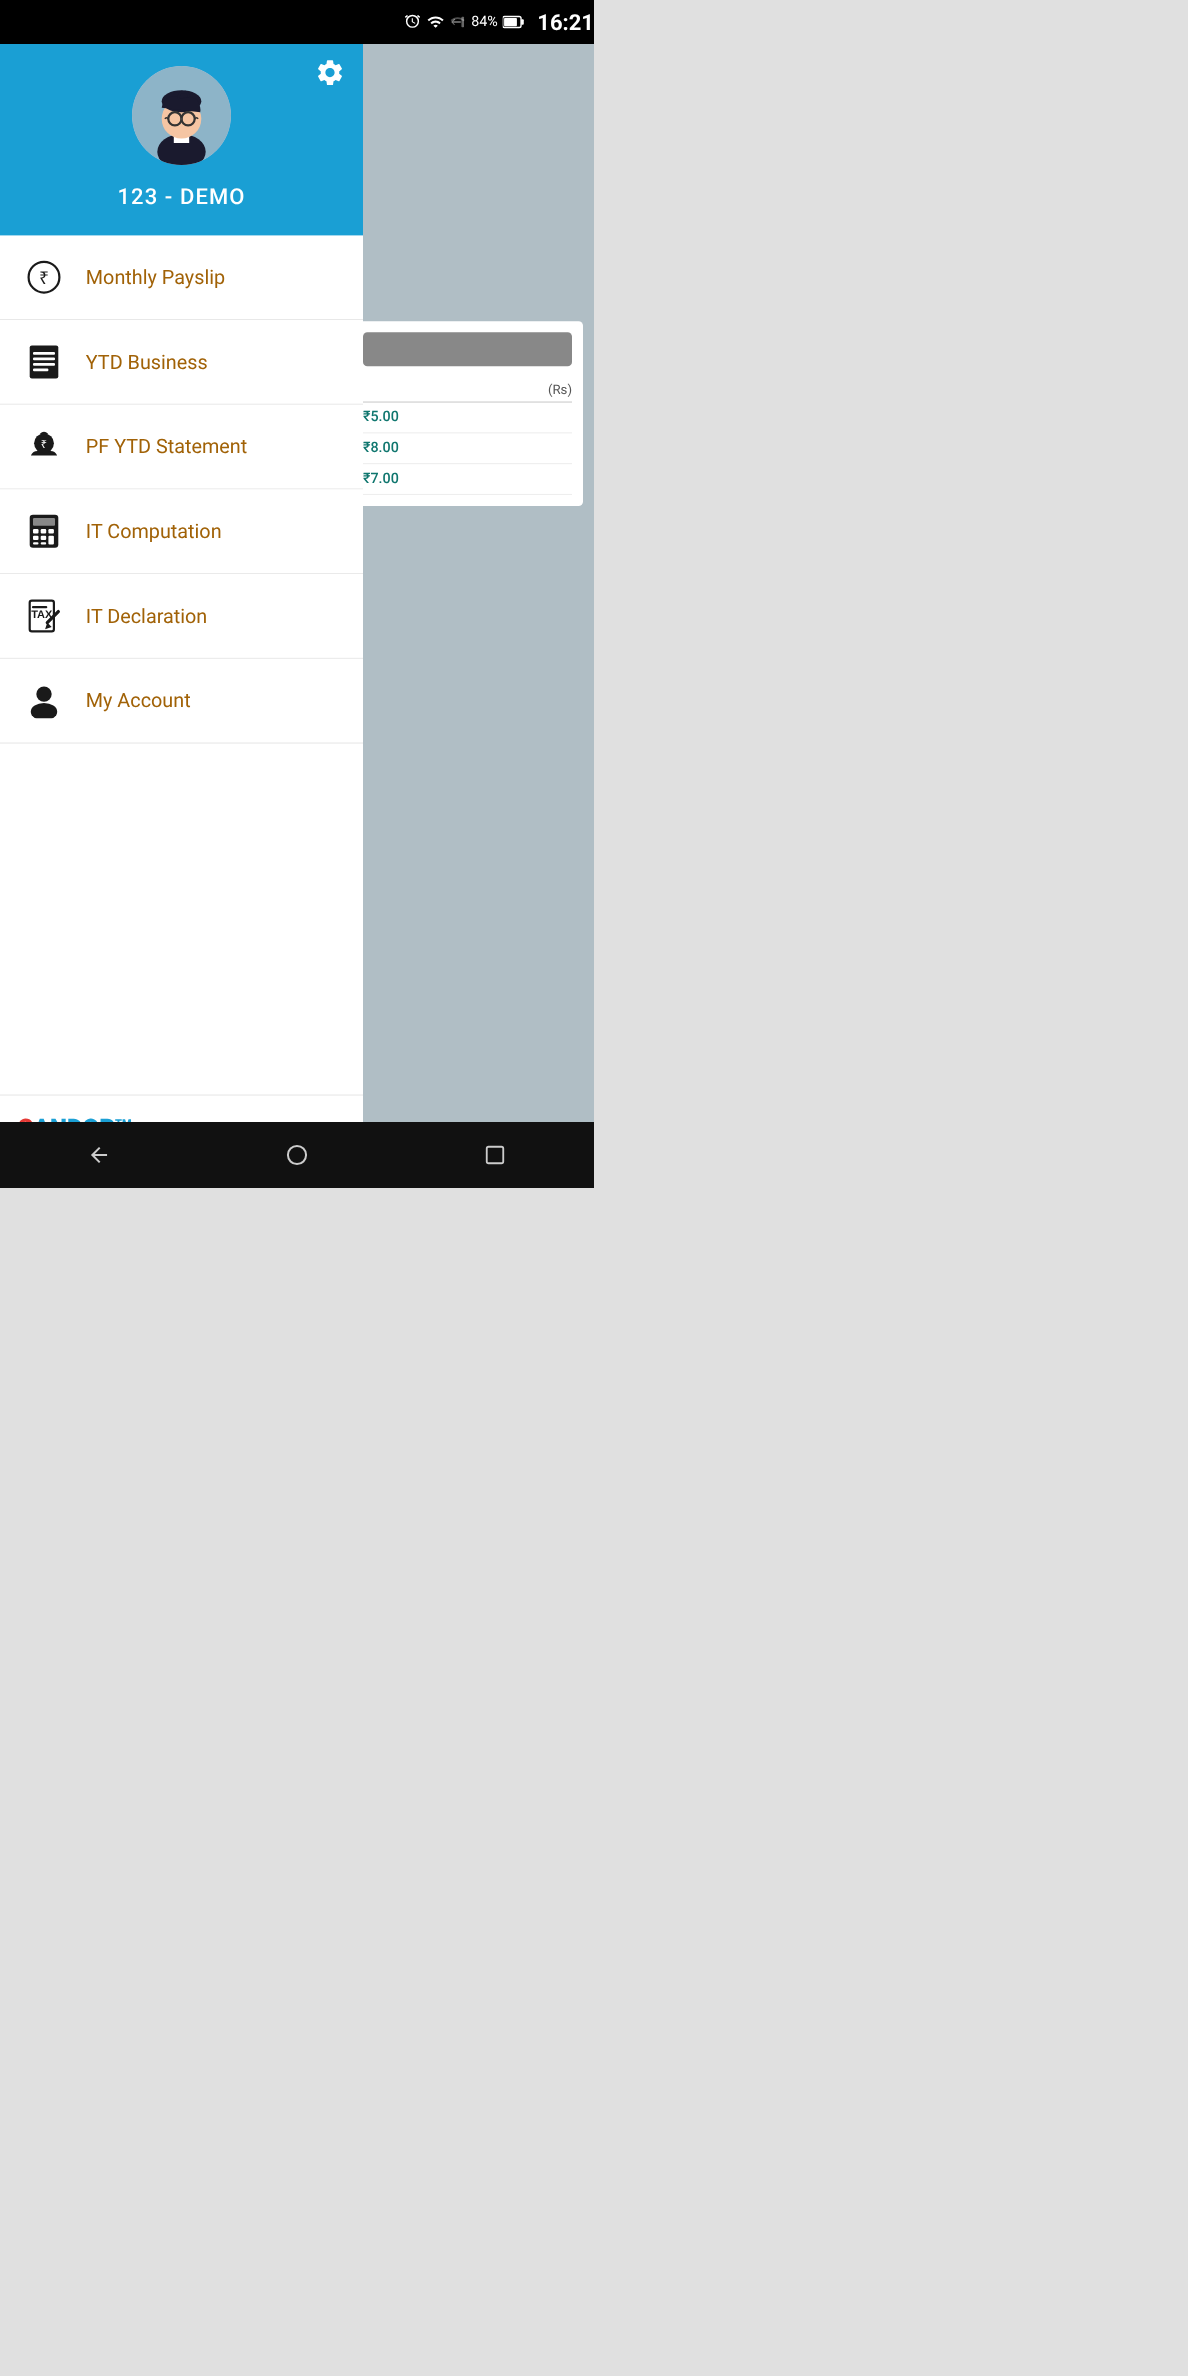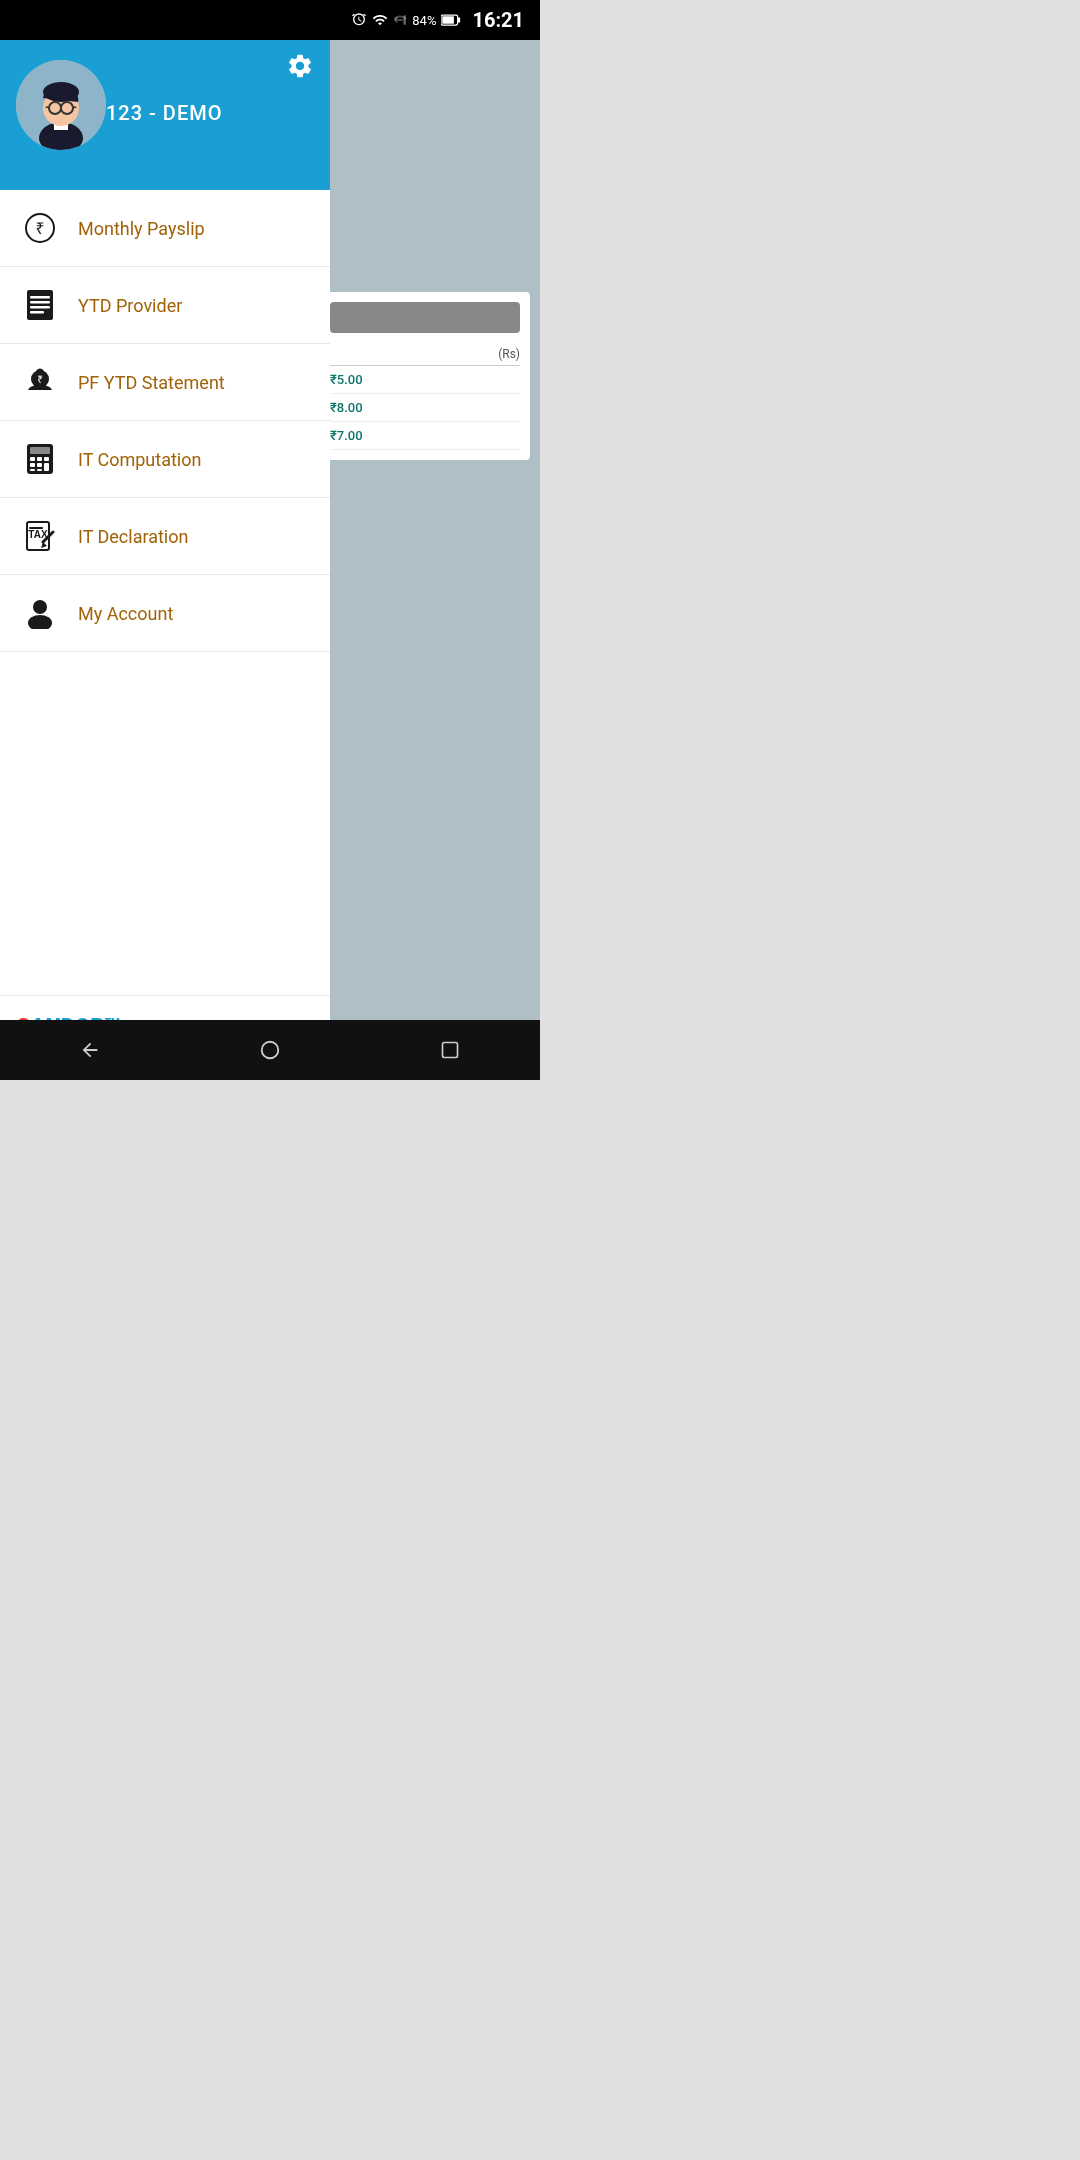--- a/index.html
+++ b/index.html
@@ -14,21 +14,20 @@
     }
 
     
     .status-bar {
       width: 540px;
       height: 40px;
       background: #000;
       display: flex;
       align-items: center;
       justify-content: flex-end;
-      padding-right: 16px;
       gap: 6px;
     }
     .status-bar-icons {
       display: flex;
       align-items: center;
       gap: 5px;
       color: white;
       font-size: 13px;
     }
     .status-time {
@@ -61,21 +60,21 @@
       display: flex;
       flex-direction: column;
     }
 
     
     .drawer-header {
       background: #1a9fd4;
       width: 100%;
       padding: 20px 16px 24px;
       display: flex;
-      flex-direction: row;
+      flex-direction: column;
       align-items: center;
       position: relative;
     }
 
     .settings-icon {
       position: absolute;
       top: 12px;
       right: 16px;
       color: white;
       font-size: 24px;
@@ -338,21 +337,21 @@
     <li class="menu-item">
       <div class="menu-icon">
         <svg width="30" height="32" viewBox="0 0 30 32">
           <rect x="2" y="1" width="26" height="30" rx="2" fill="#1a1a1a"></rect>
           <rect x="5" y="7" width="20" height="2.5" rx="1" fill="white"></rect>
           <rect x="5" y="12" width="20" height="2.5" rx="1" fill="white"></rect>
           <rect x="5" y="17" width="20" height="2.5" rx="1" fill="white"></rect>
           <rect x="5" y="22" width="14" height="2.5" rx="1" fill="white"></rect>
         </svg>
       </div>
-      <span class="menu-label">YTD Provider</span>
+      <span class="menu-label">YTD Business</span>
     </li>
 
     <li class="menu-item">
       <div class="menu-icon">
         <svg width="32" height="32" viewBox="0 0 32 32">
 
           <path d="M4 24 Q6 20 10 20 L22 20 Q26 20 28 24" fill="#1a1a1a"></path>
 
           <circle cx="16" cy="13" r="9" fill="#1a1a1a"></circle>
 

